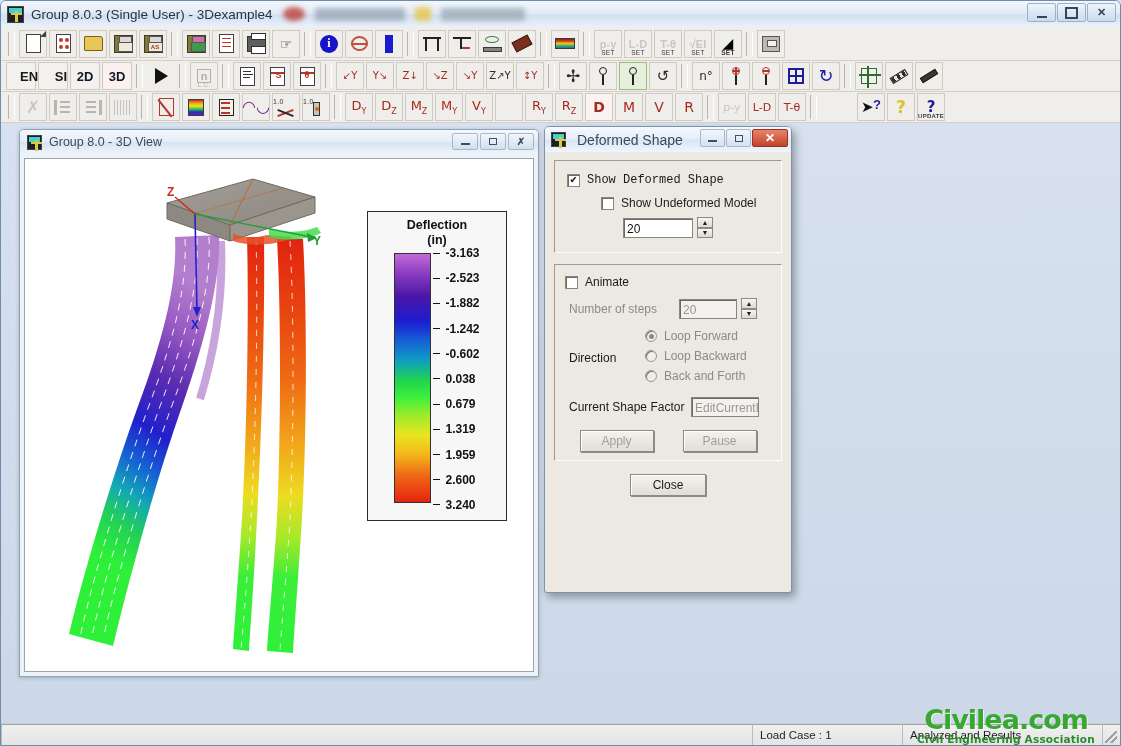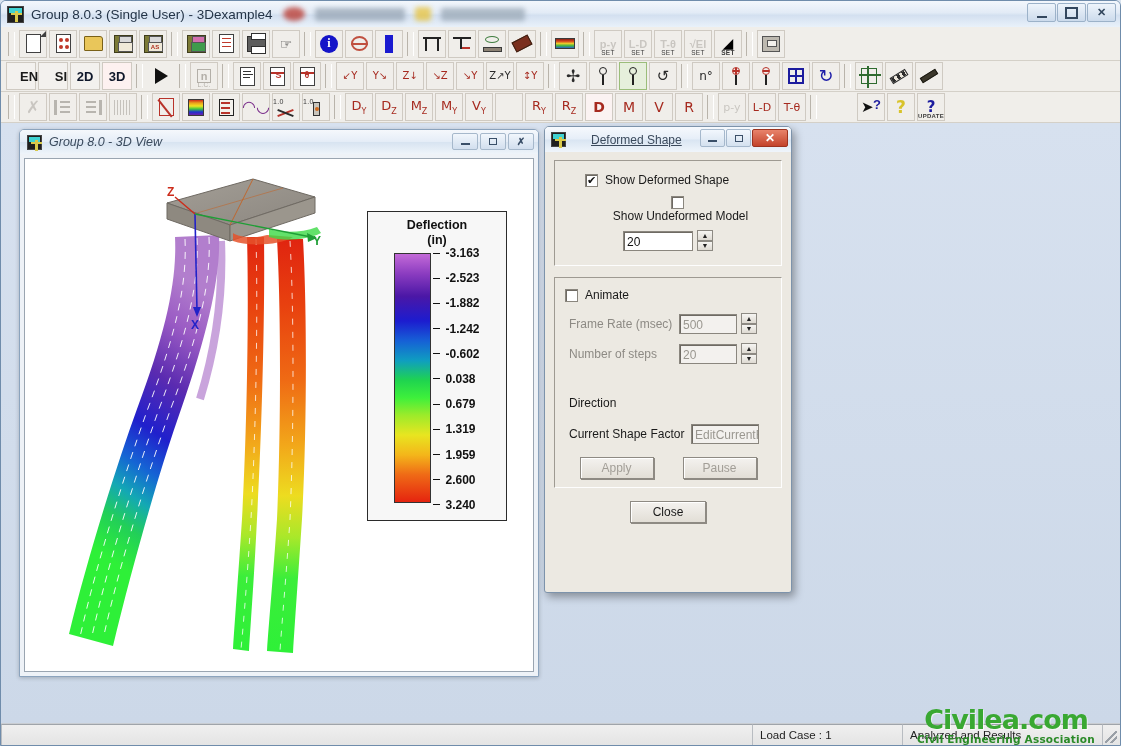--- a/index.html
+++ b/index.html
@@ -167,21 +167,21 @@
     display:flex; flex-direction:column;
     box-shadow:0 1px 4px rgba(0,0,0,.22);
   }
   #view3d-title {
     height:24px; flex:0 0 auto;
     display:flex; align-items:center; padding-left:7px;
     background: linear-gradient(180deg,#f5f8fc 0%,#e5edf7 48%,#d8e4f1 52%,#eef4fa 100%);
     border-radius:4px 4px 0 0; position:relative;
   }
   #view3d-title .app-icon{ width:15px;height:15px; }
-  #view3d-title-text{ font-size:12.5px; color:#3a4a5d; margin-left:7px;font-style:italic; }
+  #view3d-title-text{ font-size:12.5px; color:#3a4a5d; margin-left:7px; }
   #view3d-buttons { position:absolute; right:4px; top:3px; display:flex; gap:2px; }
   .cwbtn {
     width:26px;height:17px;
     background:linear-gradient(180deg,#f1f6fc,#d2dfee);
     border:1px solid #a6b8cb; border-radius:2px;
     display:flex;align-items:center;justify-content:center;
   }
   .cwbtn .m{width:9px;height:0;border-bottom:2px solid #3a4f68;margin-top:5px;}
   .cwbtn .x{width:8px;height:7px;border:1.5px solid #3a4f68;}
   .cwbtn .c{font-size:10px;font-weight:bold;color:#3a4f68;line-height:1;}
@@ -227,21 +227,21 @@
     box-shadow:3px 4px 9px rgba(0,0,0,.35);
     display:flex; flex-direction:column;
   }
   #dlg-title {
     height:25px; flex:0 0 auto; position:relative;
     display:flex; align-items:center; padding-left:6px;
     background:linear-gradient(180deg,#f6f9fd 0%,#e6eef8 48%,#d9e5f2 52%,#eff5fb 100%);
     border-radius:4px 4px 0 0;
   }
   #dlg-title .app-icon { width:15px; height:15px; }
-  #dlg-title-text { font-size:12px; color:#3b4a5c; margin-left:25px;text-decoration:underline; }
+  #dlg-title-text { font-size:14px; color:#3b4a5c; margin-left:11px; }
   #dlg-buttons { position:absolute; right:3px; top:2px; display:flex; gap:1px; }
   .dwbtn {
     width:25px;height:18px;border:1px solid #a5b8cc;border-radius:2px;
     background:linear-gradient(180deg,#f2f7fd,#d4e1ef);
     display:flex;align-items:center;justify-content:center;
   }
   .dwbtn.red { background:linear-gradient(180deg,#e8836b,#c3432b); border-color:#9c3320; width:36px;}
   .dwbtn.red .c { color:#fff; font-size:12px; font-weight:bold; }
   .dwbtn .m{width:9px;height:0;border-bottom:2px solid #3a4f68;margin-top:5px;}
   .dwbtn .x{width:8px;height:7px;border:1.5px solid #3a4f68;}
@@ -879,63 +879,69 @@
             </div>
           <div class="dwbtn red">
               <span class="c">✕</span>
             </div>
         </div>
       </div>
 
       <div id="dlg-body">
 
         <div class="group inset" style="padding:12px 12px 14px 12px;">
-          <div class="row" style="margin-left:18px;">
+          <div class="row" style="font-family:Liberation Mono, monospace;">
             <span class="cb on"></span>
             <span class="lbl">Show Deformed Shape</span>
           </div>
-          <div class="row" style="margin-left:18px;margin-top:9px;flex-direction:column;">
+          <div class="row" style="margin-left:34px;margin-top:9px;">
             <span class="cb"></span>
             <span class="lbl">Show Undeformed Model</span>
           </div>
           <div class="row" style="justify-content:center;margin-top:7px;">
             <span class="txtin" style="width:70px;">20</span>
             <span class="spin">
               <div>▲</div>
               <div>▼</div>
             </span>
           </div>
         </div>
 
         <div class="group inset" style="margin-top:11px;padding:10px 10px 8px 10px;">
           <div class="row">
             <span class="cb"></span>
             <span class="lbl">Animate</span>
           </div>
 
-          <div class="row" style="margin-top:11px;">
-            <span class="lbl dim" style="margin-left:4px;width:110px;">Frame Rate (msec)</span>
-            <span class="txtin dim" style="width:58px;">500</span>
-            <span class="spin">
-              <div>▲</div>
-              <div>▼</div>
-            </span>
-          </div>
 
           <div class="row" style="margin-top:9px;">
             <span class="lbl dim" style="margin-left:4px;width:110px;">Number of steps</span>
             <span class="txtin dim" style="width:58px;">20</span>
             <span class="spin">
               <div>▲</div>
               <div>▼</div>
             </span>
           </div>
 
           <div class="row" style="margin-top:10px;align-items:flex-start;">
             <span class="lbl" style="margin-left:4px;width:76px;margin-top:22px;">Direction</span>
+            <div style="flex:1;">
+              <div class="row">
+                <span class="radio on"></span>
+                <span class="lbl dim">Loop Forward</span>
+              </div>
+              <div class="row" style="margin-top:6px;">
+                <span class="radio"></span>
+                <span class="lbl dim">Loop Backward</span>
+              </div>
+              <div class="row" style="margin-top:6px;">
+                <span class="radio"></span>
+                <span class="lbl dim">Back and Forth</span>
+              </div>
+            </div>
           </div>
 
           <div class="row" style="margin-top:14px;">
             <span class="lbl" style="margin-left:4px;width:122px;">Current Shape Factor</span>
             <span class="txtin dim" style="width:68px;">EditCurrentF</span>
           </div>
 
           <div class="row" style="margin-top:13px;justify-content:space-around;">
             <span class="btn dis">Apply</span>
             <span class="btn dis">Pause</span>

